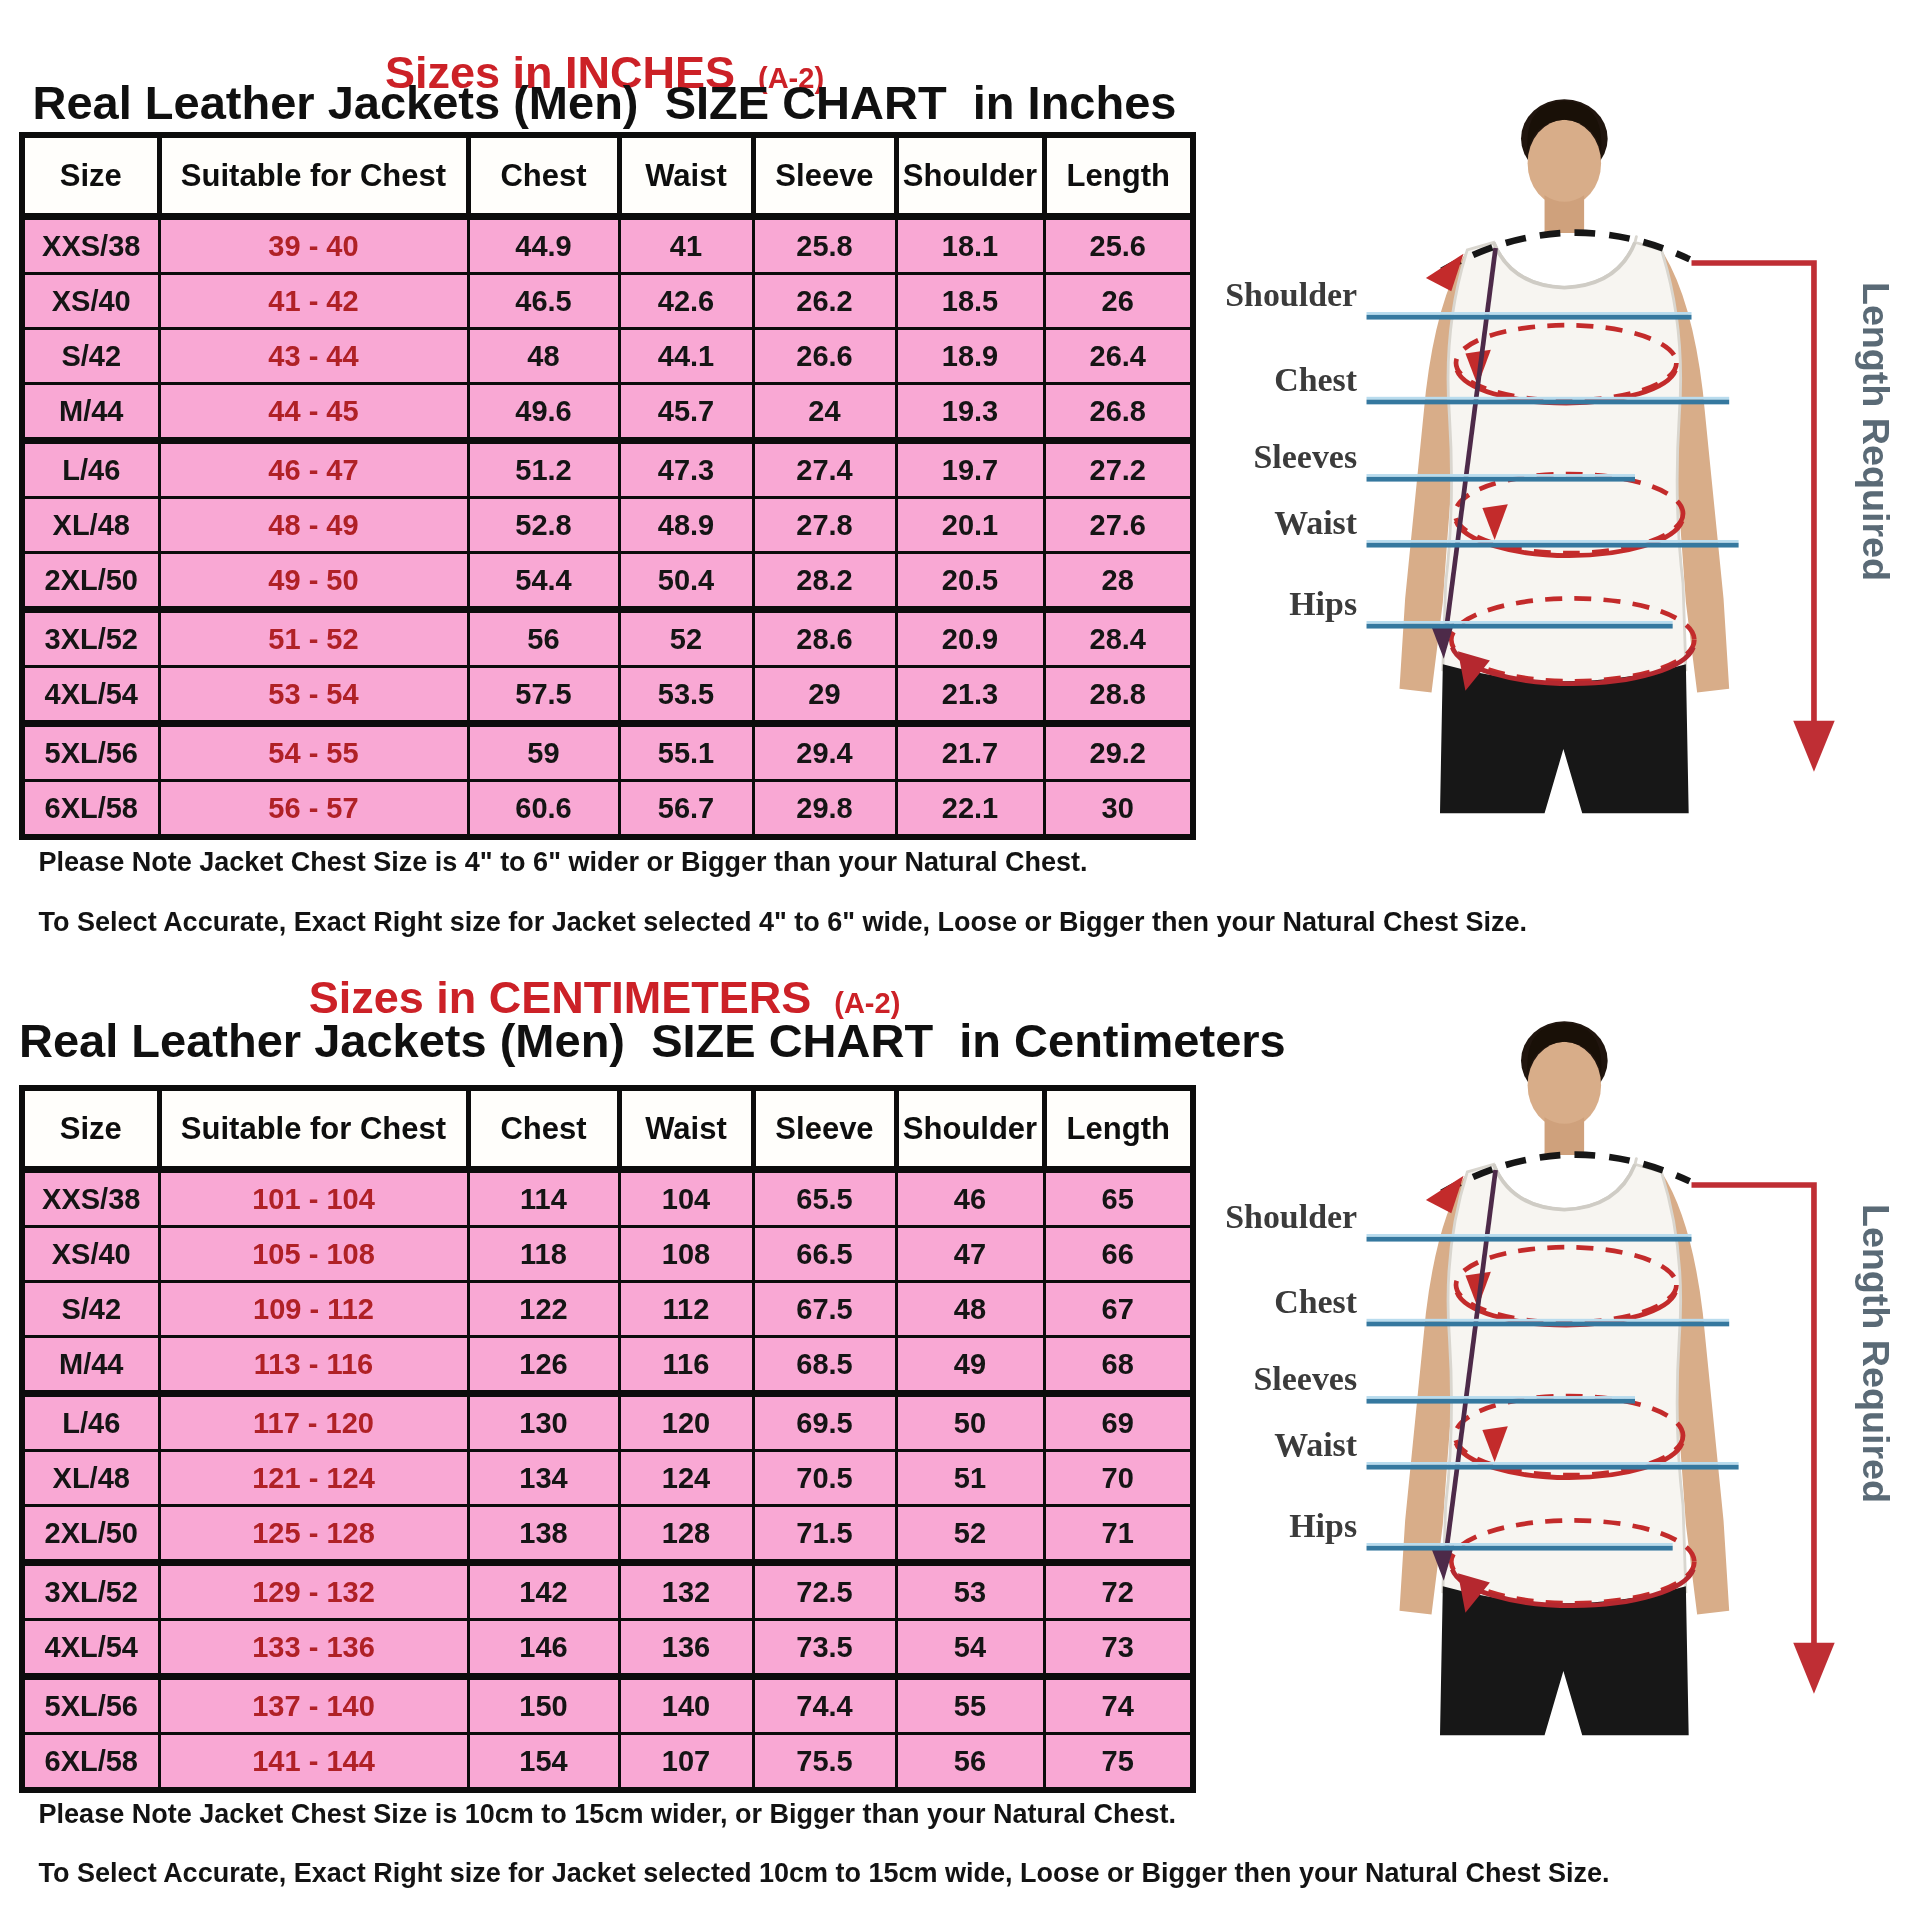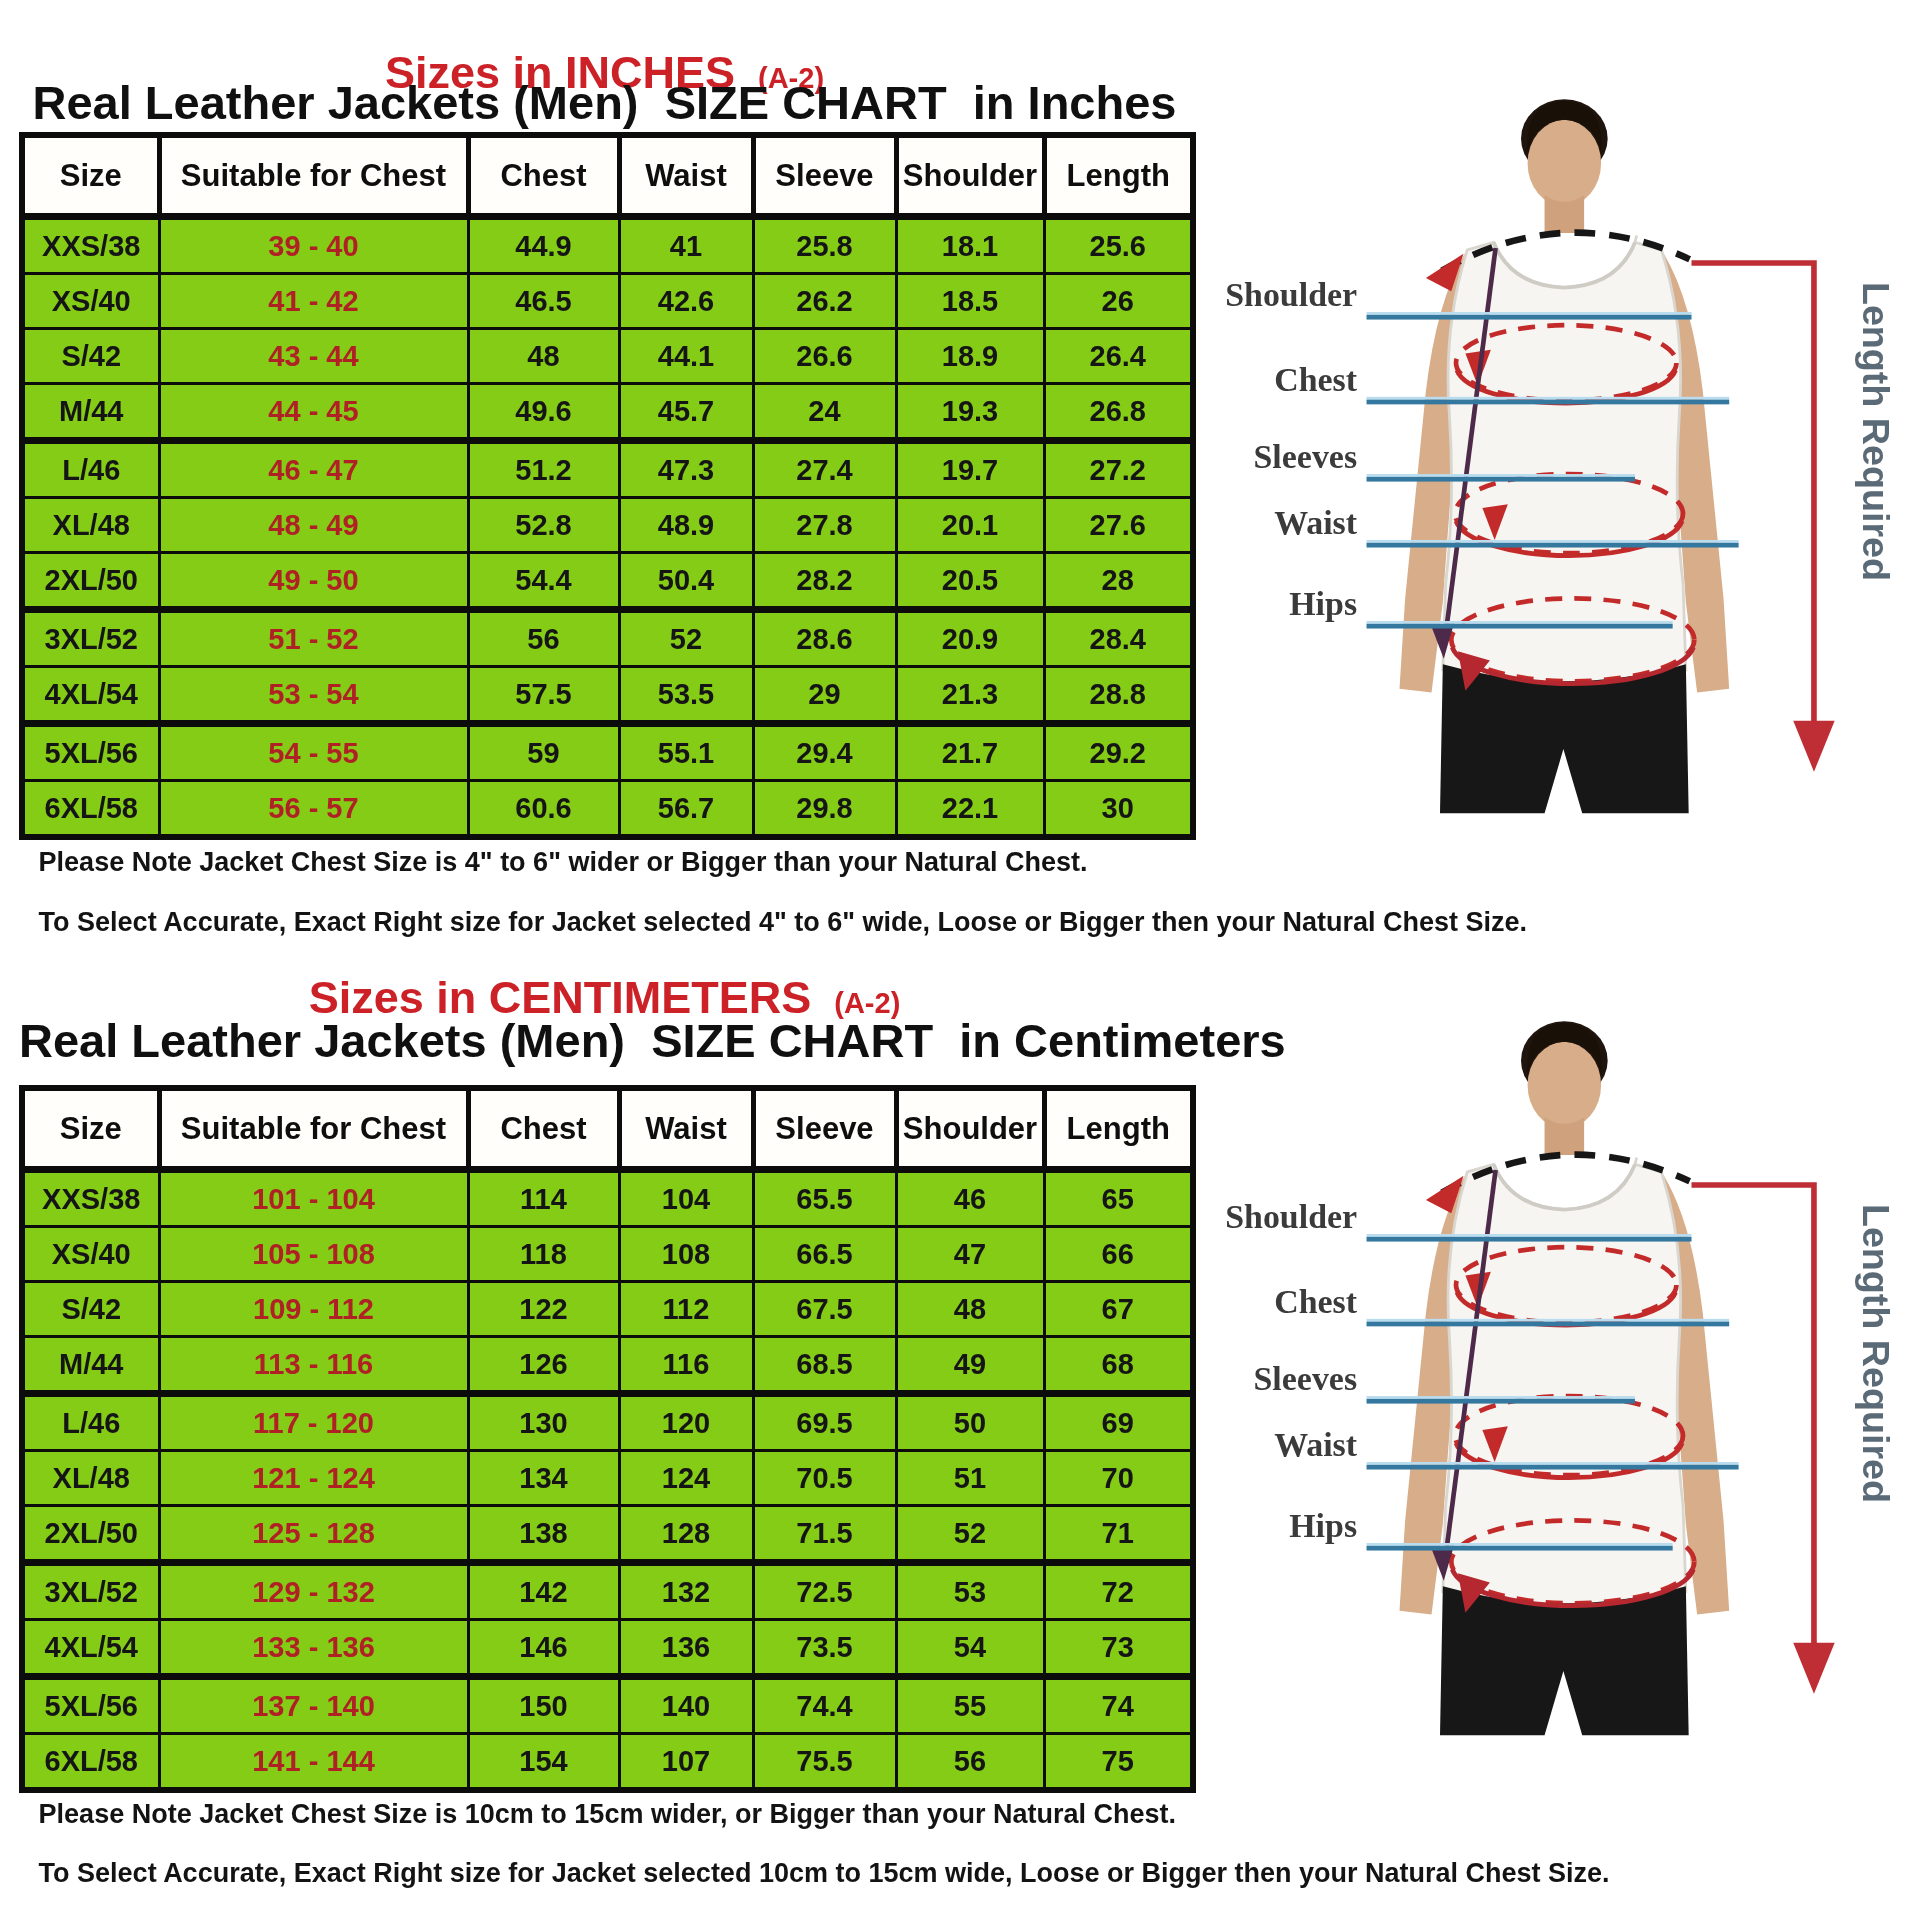--- a/index.html
+++ b/index.html
@@ -15,21 +15,21 @@
   #t2-title{top:942px;font-size:45px;}
   .title-suffix{font-size:29px;font-weight:bold;margin-left:23px;}
   .sub-title{
     position:absolute;left:19px;width:1171px;text-align:center;color:#101010;
     font-weight:bold;font-size:47px;white-space:pre;margin:0;
   }
   #t1-sub{top:75px;}
   #t2-sub{top:1013px;}
   table.size-table{
     position:absolute;left:19px;width:1171px;border-collapse:collapse;
-    table-layout:fixed;background:#84cc16;border:6.6px solid #0c0c0c;
+    table-layout:fixed;background:#f9a8d4;border:6.6px solid #0c0c0c;
   }
   #table-inches{top:132px;}
   #table-cm{top:1085px;}
   .size-table th{
     height:73px;border:5.6px solid #0c0c0c;border-bottom-width:7.5px;
     font-size:31px;font-weight:bold;text-align:center;color:#0e0e0e;background:#fffefb;
   }
   .size-table td{
     height:50px;border:3.8px solid #0c0c0c;font-size:29px;font-weight:bold;
     text-align:center;vertical-align:middle;color:#151515;

